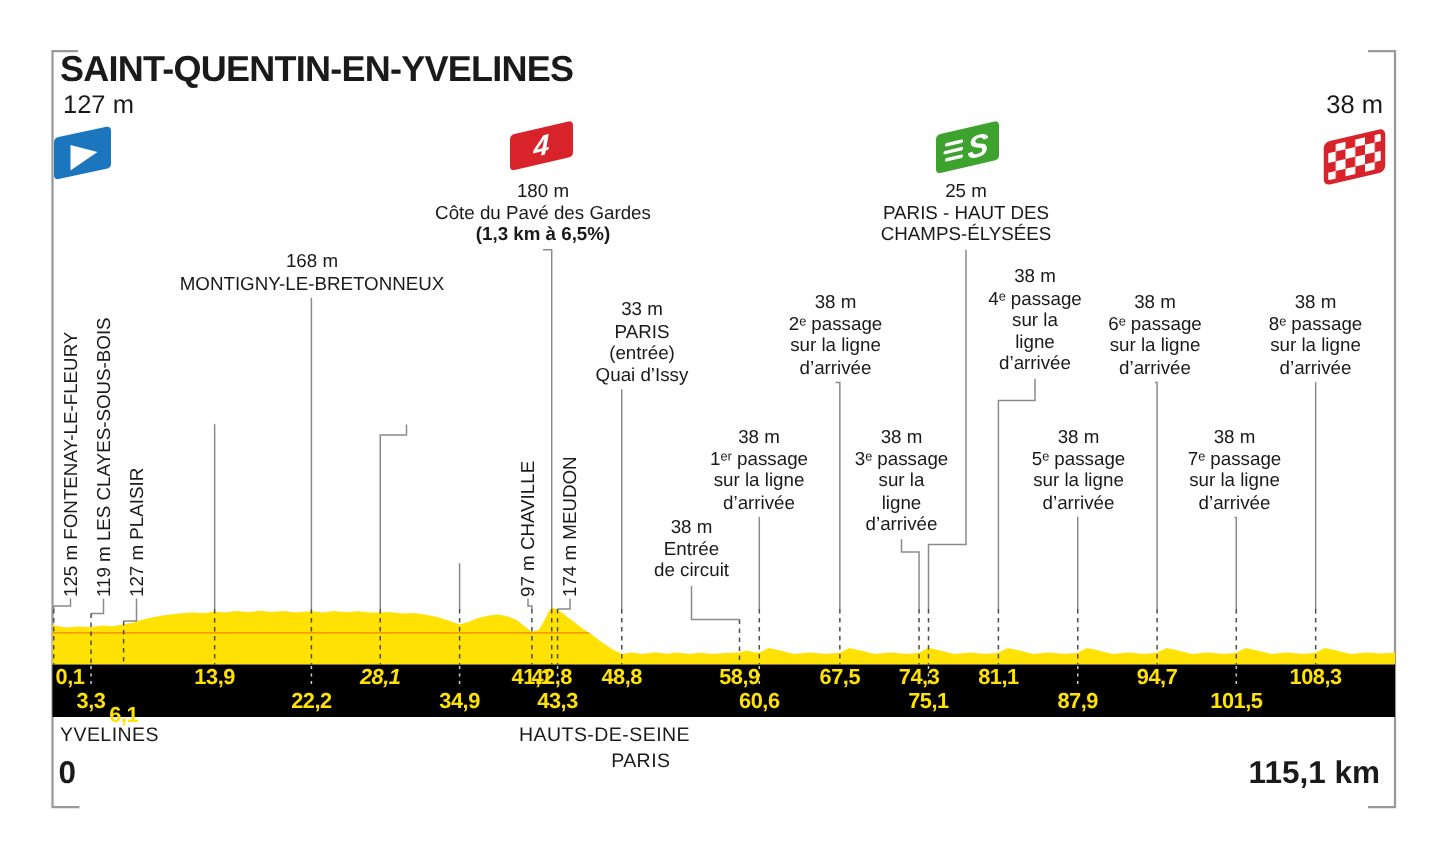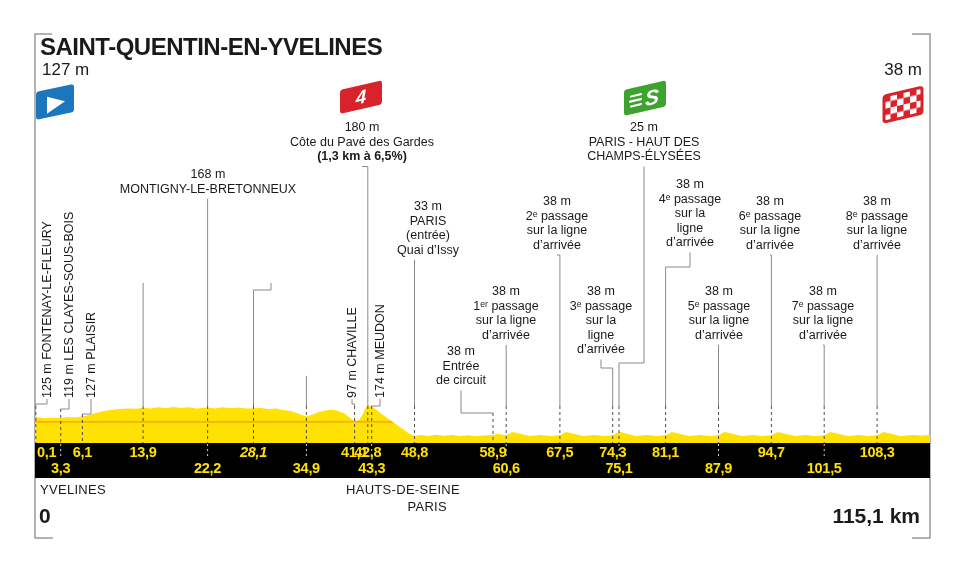--- a/index.html
+++ b/index.html
@@ -221,21 +221,21 @@
     </g>
   </svg>
 
   <div class="region" style="left:40px;top:482px;">YVELINES</div>
   <div class="region r" style="left:330px;top:482px;width:130px;">HAUTS-DE-SEINE</div>
   <div class="region r" style="left:330px;top:499px;width:117px;">PARIS</div>
   <div class="bigkm" style="left:39px;top:504px;">0</div>
   <div class="bigkm r" style="right:40px;top:504px;">115,1 km</div>
 
 <div class="kmnum noshift" style="left: 37px; top: 444px;">0,1</div>
-    <div class="kmnum" style="left: 82.4327px; top: 444px; text-align: right;">6,1</div>
+    <div class="kmnum" style="left: 82.4327px; top: 469px; text-align: right;">6,1</div>
     <div class="kmnum" style="left: 143.084px; top: 444px; text-align: right;">13,9</div>
     <div class="kmnum" style="left: 253.501px; top: 444px; font-style: italic;">28,1</div>
     <div class="kmnum" style="left: 354.587px; top: 444px;">41,1</div>
     <div class="kmnum" style="left: 367.806px; top: 444px;">42,8</div>
     <div class="kmnum" style="left: 414.461px; top: 444px;">48,8</div>
     <div class="kmnum" style="left: 492.997px; top: 444px;">58,9</div>
     <div class="kmnum" style="left: 559.87px; top: 444px;">67,5</div>
     <div class="kmnum" style="left: 612.745px; top: 444px;">74,3</div>
     <div class="kmnum" style="left: 665.621px; top: 444px;">81,1</div>
     <div class="kmnum" style="left: 771.373px; top: 444px;">94,7</div>

